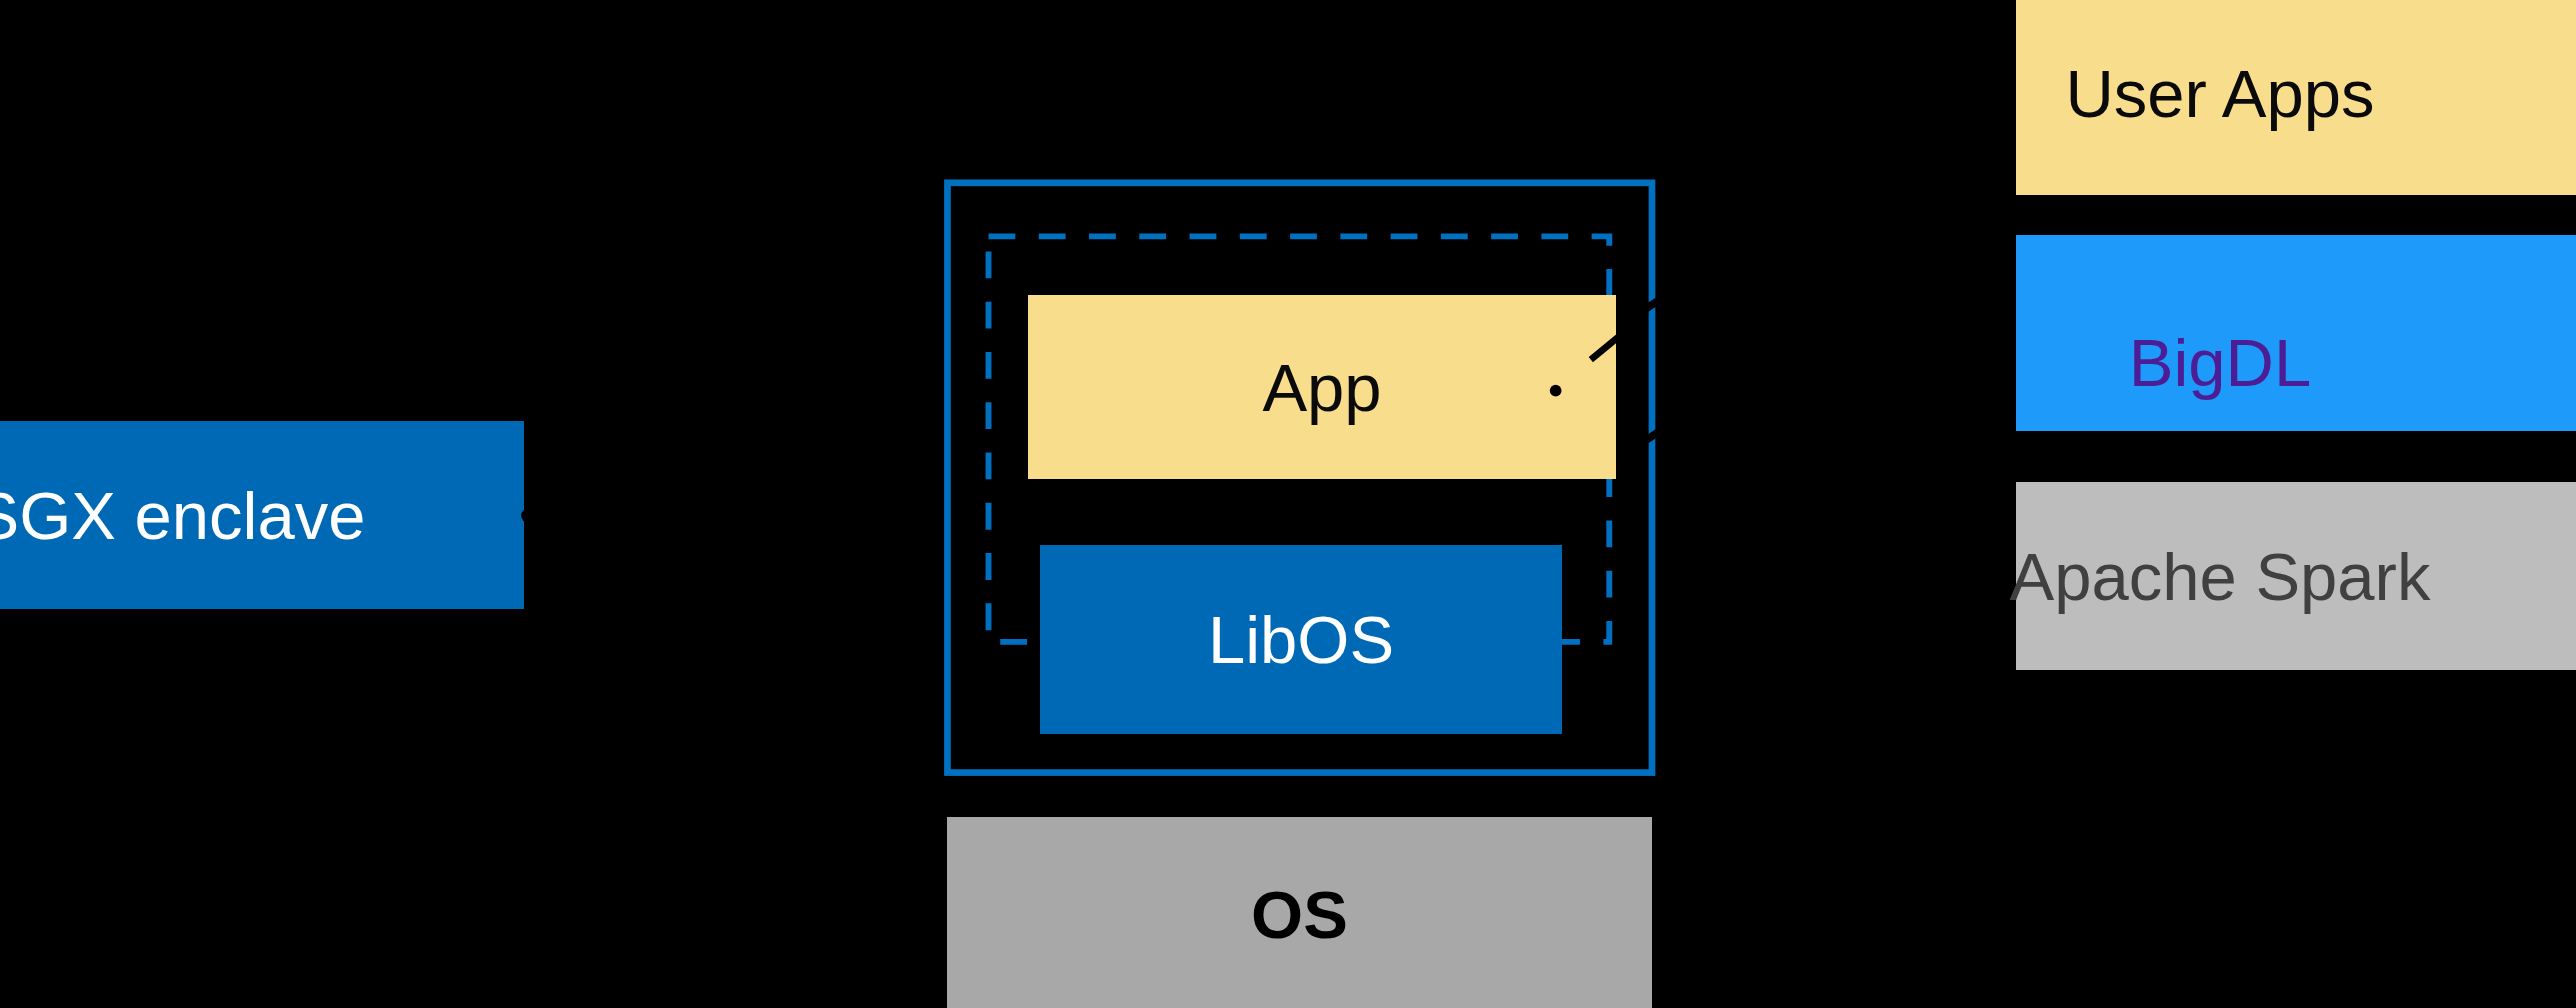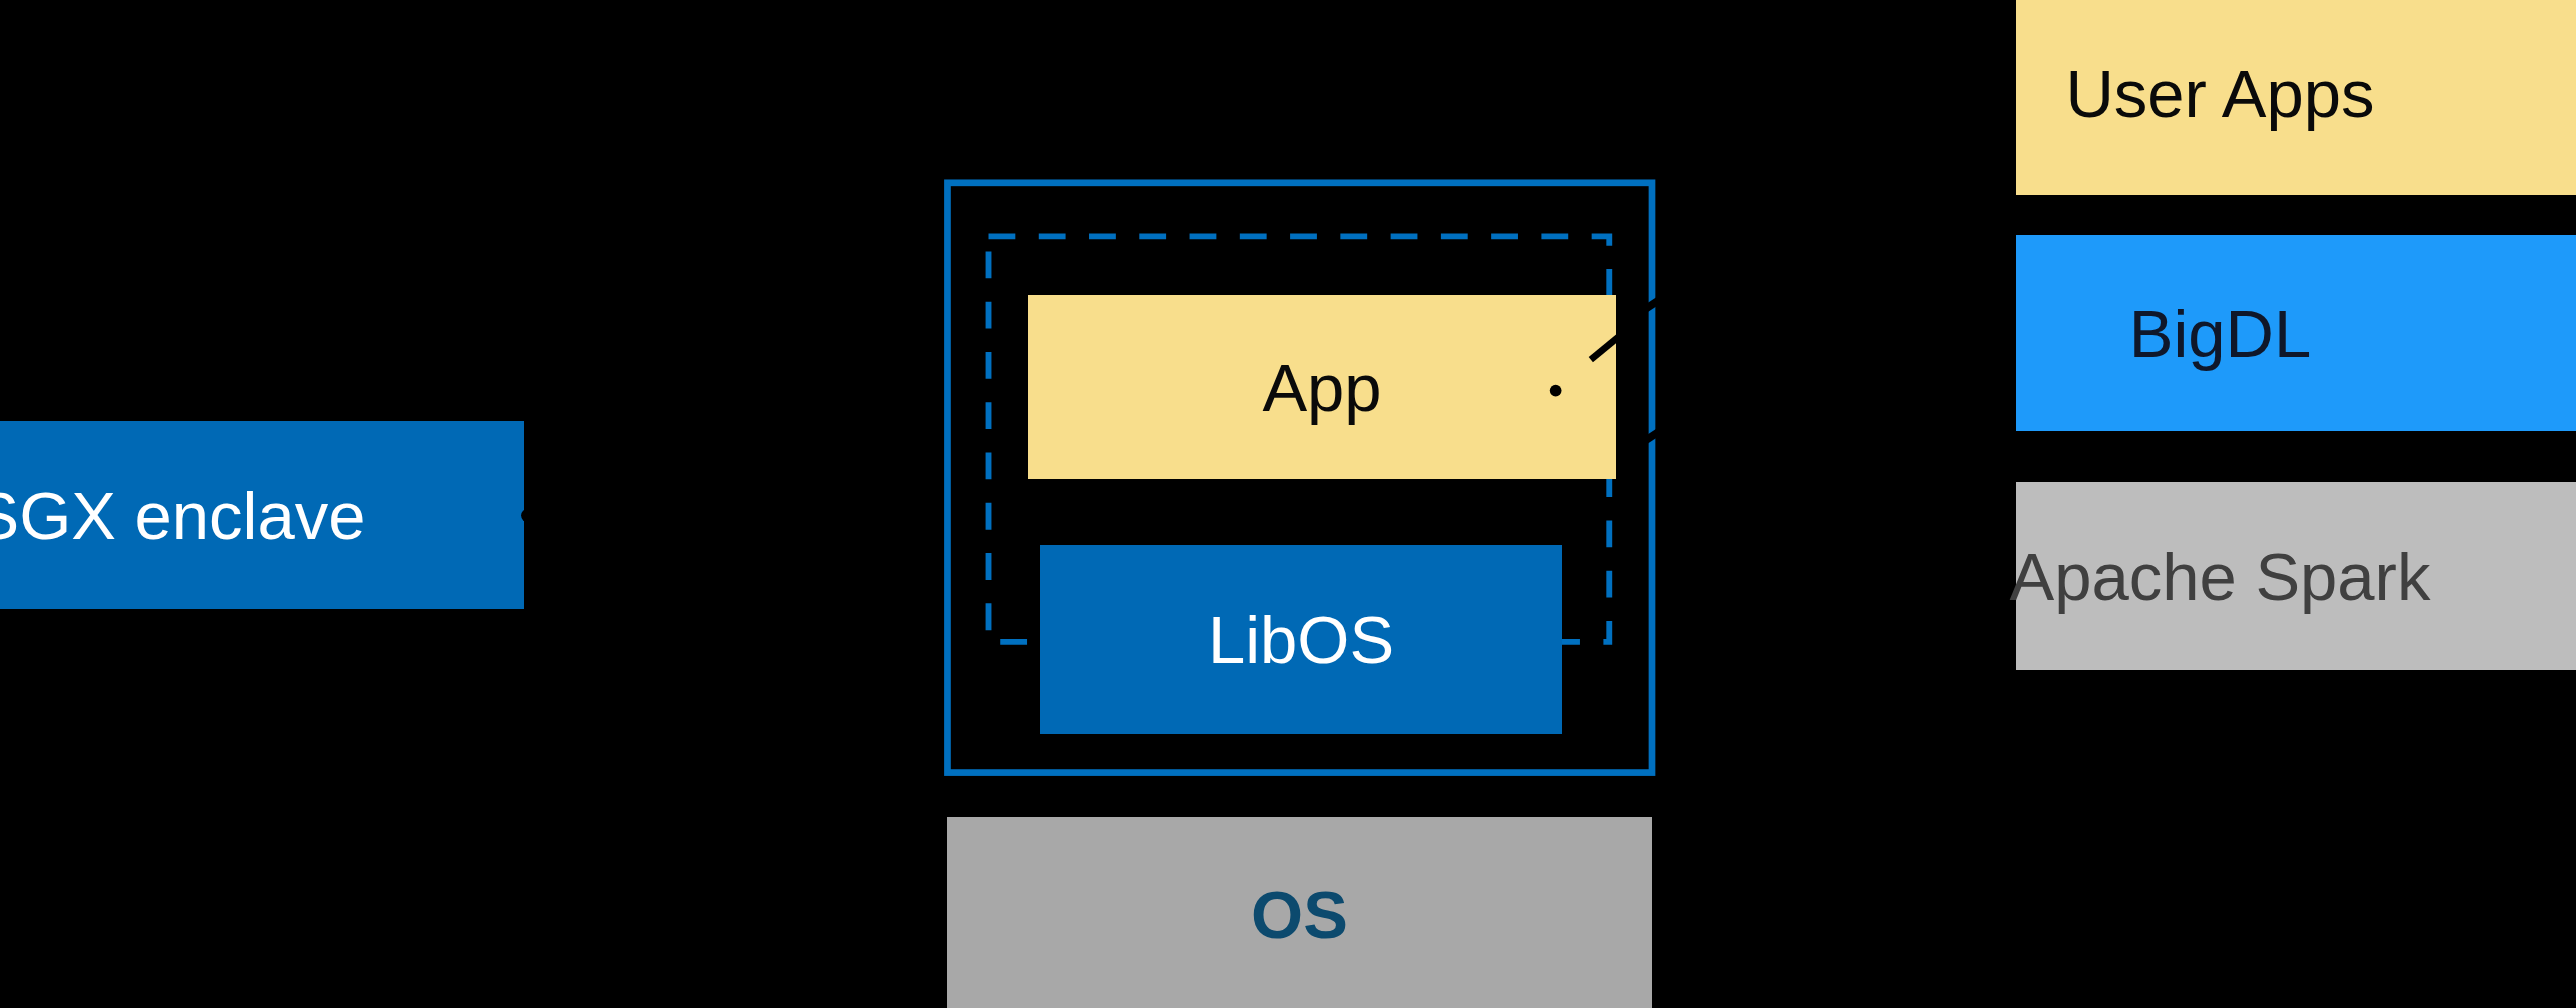--- a/index.html
+++ b/index.html
@@ -24,32 +24,32 @@
   }
   #border-layer { z-index: 1; }
   #artifact-layer { z-index: 3; }
 
   
   #app-box   { left: 1028px; top: 295px; width: 588px; height: 184px; z-index: 2; }
   #app-box .label { color: #0a0a0a; }
   #libos-box { left: 1040px; top: 545px; width: 522px; height: 189px; z-index: 2; }
   #libos-box .label { color: #ffffff; }
   #os-box    { left: 947px; top: 817px; width: 705px; height: 195px; z-index: 2; }
-  #os-box .label { color: #0c4a6e; font-weight: bold; }
+  #os-box .label { color: #000000; font-weight: bold; }
 
   
   .stack-box { left: 2016px; width: 565px; z-index: 2; }
   .stack-box .label {
     position: absolute; left: 204px; top: 50%;
     transform: translate(-50%, -50%);
   }
   #user-apps-box { top: -8.4px; height: 203px; }
   #user-apps-box .label { color: #0a0a0a; }
   #bigdl-box { top: 235px; height: 196px; }
-  #bigdl-box .label { color: #0f172a; }
+  #bigdl-box .label { color: #4c1d95; margin-top: 29px; }
   #spark-box { top: 482px; height: 188px; }
   #spark-box .label { color: #404040; }
 </style>
 </head>
 <body style="background: rgb(0, 0, 0);">
 
 <div id="diagram">
 
   <svg id="border-layer" viewBox="0 0 3075 1204" xmlns="http://www.w3.org/2000/svg">
     <rect x="1131" y="218" width="841" height="704" fill="none" stroke-width="8" stroke="#0070C0"></rect>

